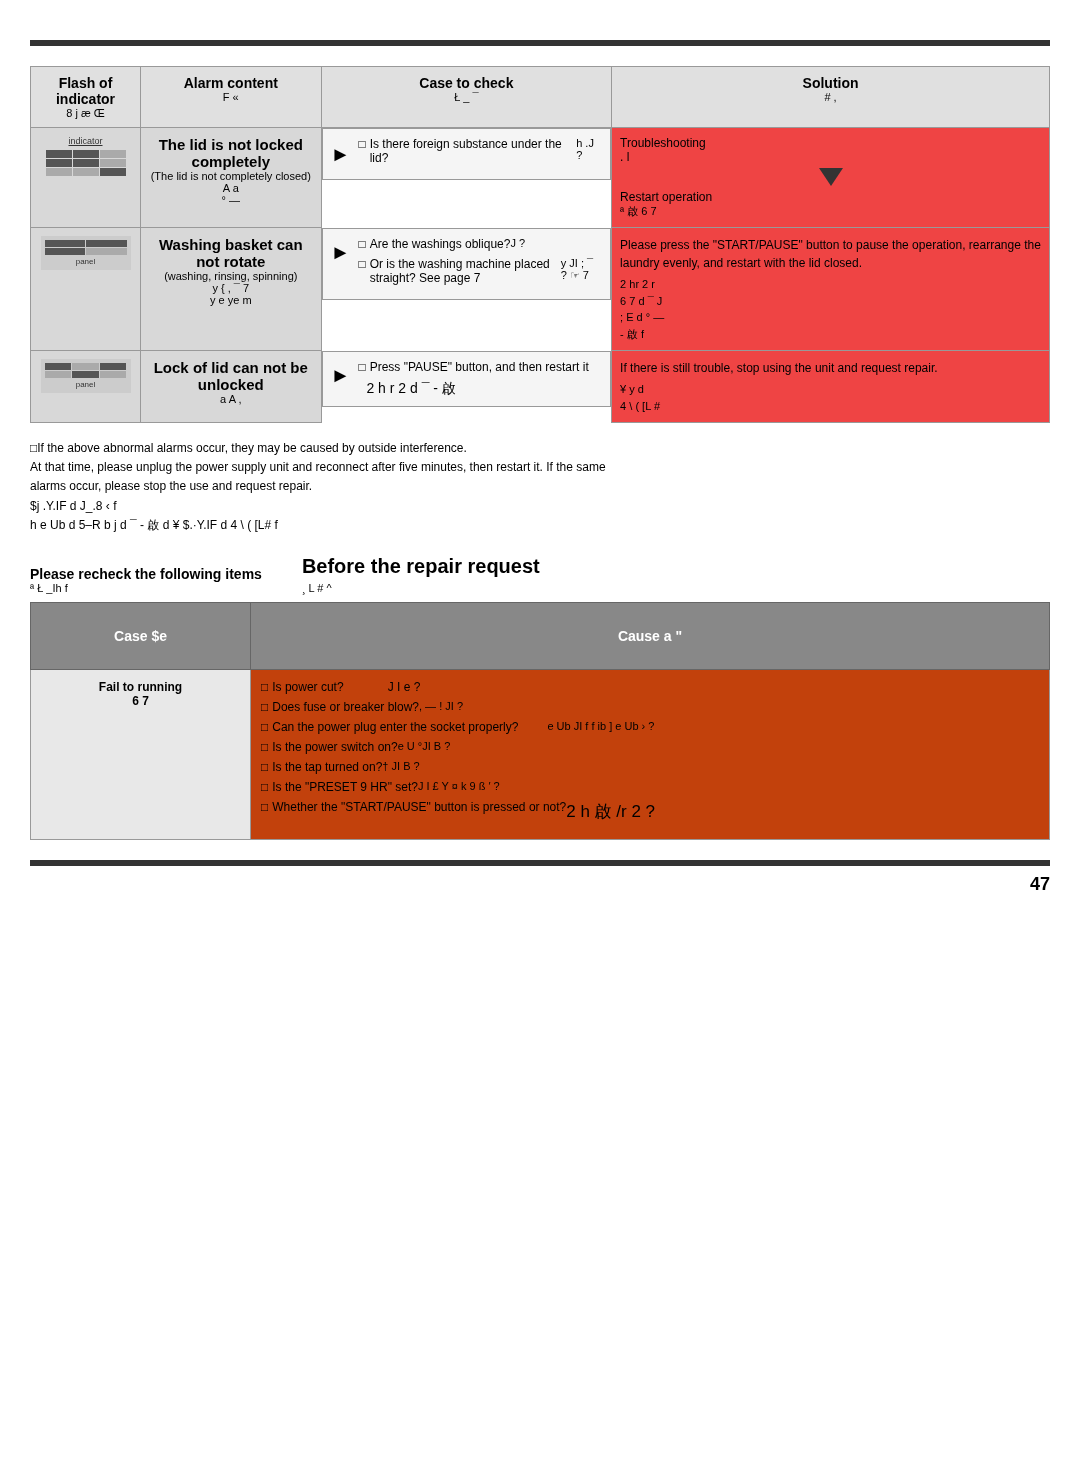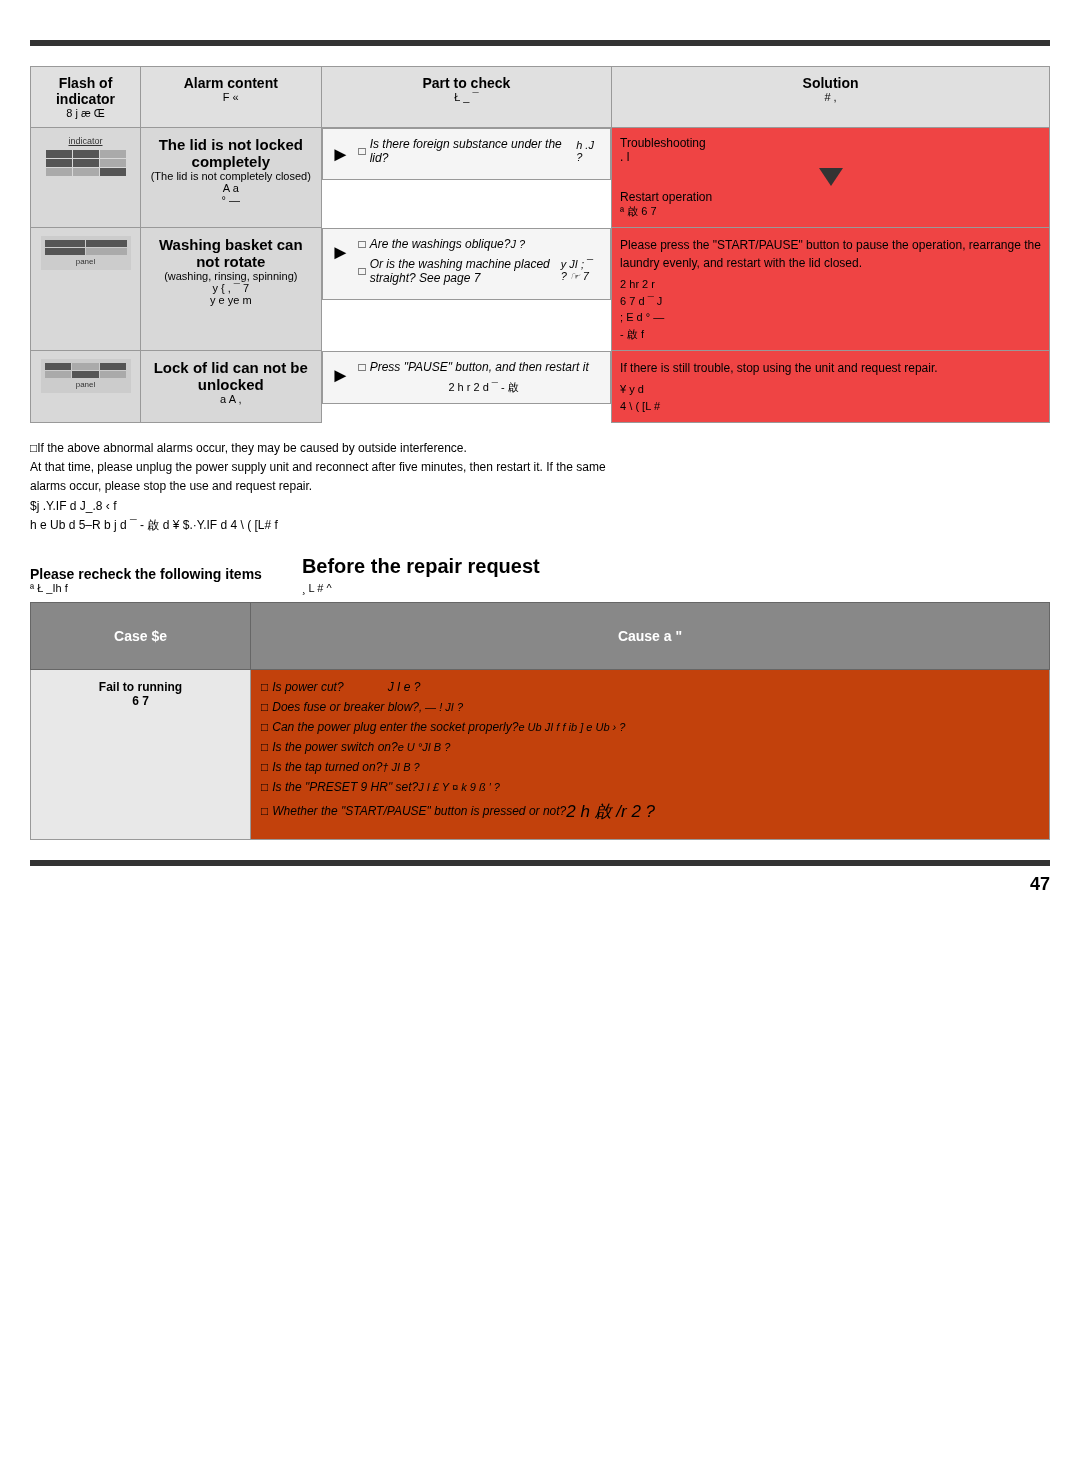--- a/index.html
+++ b/index.html
@@ -63,23 +63,22 @@
       font-size: 12px;
     }
     .indicator-cell {
       background: #d8d8d8;
       width: 110px;
       text-align: center;
       vertical-align: middle;
     }
     .checkbox-item {
       display: flex;
-      align-items: center;
+      align-items: flex-start;
       margin-bottom: 6px;
-      font-style: italic;
     }
     .checkbox-item::before {
       content: '□';
       margin-right: 4px;
       flex-shrink: 0;
     }
     .note-section {
       font-size: 12px;
       margin-bottom: 20px;
       line-height: 1.6;
@@ -163,21 +162,21 @@
     <tr>
       <th>
         <span>Flash of indicator</span>
         <span class="th-sub">8 j æ Œ</span>
       </th>
       <th>
         <span>Alarm content</span>
         <span class="th-sub">F  «</span>
       </th>
       <th>
-        <span>Part to check</span>
+        <span>Case to check</span>
         <span class="th-sub">Ł _ ¯</span>
       </th>
       <th>
         <span>Solution</span>
         <span class="th-sub">#  ,</span>
       </th>
     </tr>
   </thead>
   <tbody>
 
@@ -259,21 +258,21 @@
         </div>
       </td>
       <td class="alarm-cell">
         <span style="font-size:15px;">Lock of lid can not be unlocked</span>
         <span class="alarm-korean">a A   ,</span>
       </td>
       <td class="part-cell" style="display:flex; align-items:flex-start; gap:8px;">
         <div style="font-size:20px; flex-shrink:0; margin-top:4px;">►</div>
         <div>
           <div class="checkbox-item">Press "PAUSE" button, and then restart it</div>
-          <div style="font-size:11px; margin-left:20px;text-align:center;">2 h r  2 d ¯  -       啟</div>
+          <div style="font-size:14px; margin-left:8px;">2 h r  2 d ¯  -       啟</div>
         </div>
       </td>
       <td class="solution-cell" style="font-size:12px; line-height:1.5;">
         <div>If there is still trouble, stop using the unit and request repair.</div>
         <div style="font-size:11px; margin-top:4px;">¥  y d<br>4 \ (  [L #</div>
       </td>
     </tr>
   </tbody>
 </table>
 
@@ -305,21 +304,21 @@
       </tr>
     </thead>
     <tbody>
       <tr>
         <td class="case-cell">
           Fail to running<br>6 7
         </td>
         <td class="cause-cell">
           <div class="checkbox-item">Is power cut?<br><span style="font-size:12px;margin-left:44px;">J I  e   ?</span></div>
           <div class="checkbox-item">Does fuse or breaker blow?<br><span style="font-size:11px;">,   — !  JI           ?</span></div>
-          <div class="checkbox-item">Can the power plug enter the socket properly?<br><span style="font-size:11px;">e Ub  JI  f f ib ] e Ub ›        ?</span></div>
+          <div class="checkbox-item">Can the power plug enter the socket properly?<br><span style="font-size:11px;padding-left:29px;">e Ub  JI  f f ib ] e Ub ›        ?</span></div>
           <div class="checkbox-item">Is the power switch on?<br><span style="font-size:11px;">e U  °JI B       ?</span></div>
           <div class="checkbox-item">Is the tap turned on?<br><span style="font-size:11px;">†  JI B      ?</span></div>
           <div class="checkbox-item">Is the "PRESET 9 HR" set?<br><span style="font-size:11px;">J I £  Y ¤ k    9    ß ′    ?</span></div>
           <div class="checkbox-item">Whether the "START/PAUSE" button is pressed or not?<br><span style="font-size:17px;">2 h    啟  /r  2      ?</span></div>
         </td>
       </tr>
     </tbody>
   </table>
 </div>
 

